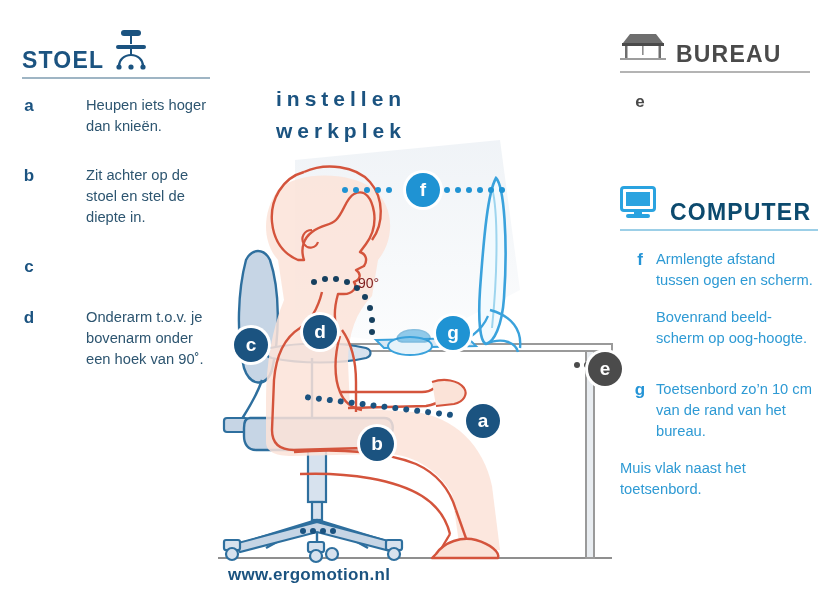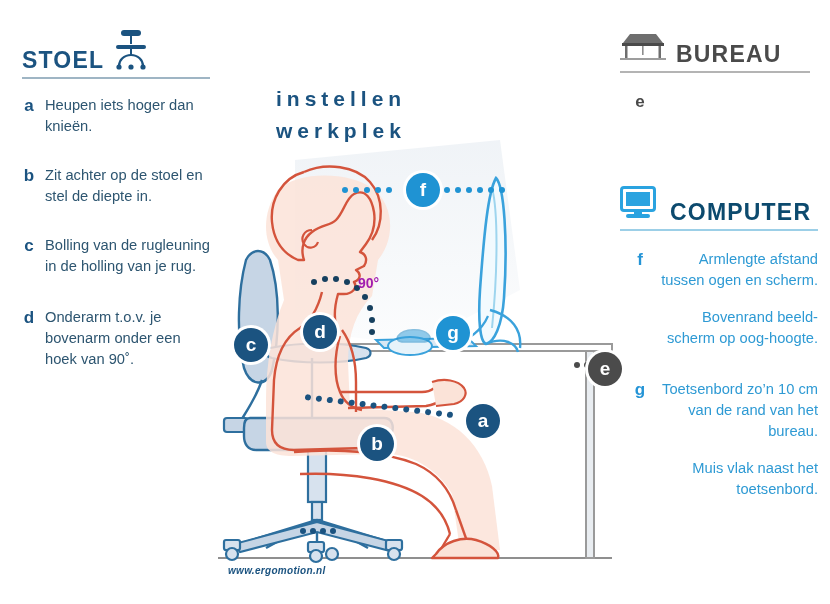--- a/index.html
+++ b/index.html
@@ -22,31 +22,31 @@
 
   .item{display:flex;gap:9px;margin-top:16px;}
   .item .letter{
     font-size:17px;font-weight:bold;line-height:21px;width:14px;flex:none;text-align:center;
   }
   .item .txt{font-size:14.7px;line-height:21px;}
   .sub{font-size:14.7px;line-height:21px;margin-top:16px;}
 
   
   .navy .sec-title,.navy .letter{color:#1b5380;}
-  .navy .txt,.navy .sub{color:#2d5570;}
+  .navy .txt,.navy .sub{color:#2d5570;margin-left:41px;}
   .navy .rule{background:#9fb5c4;}
 
   .gray .sec-title{color:#4a4a4a;}
   .gray .letter{color:#4a4a4a;}
   .gray .txt,.gray .sub{color:#545454;}
   .gray .rule{background:#b4b4b4;}
 
   .cyan .sec-title{color:#0c4a6e;}
   .cyan .letter{color:#2494d6;}
-  .cyan .txt,.cyan .sub{color:#2e9ad4;text-align:right;}
+  .cyan .txt,.cyan .sub{color:#2e9ad4;}
   .cyan .rule{background:#9ccfe7;}
 
   
   #centre-title{
     position:absolute;left:276px;top:83px;width:260px;
     color:#1b5380;font-weight:bold;font-size:21px;letter-spacing:5px;
     line-height:32px;
   }
   #centre-title .l2{display:block;text-align:left;padding-right:12px;}
 
@@ -65,25 +65,25 @@
   .badge.cyanb{background:#1f93d3;}
   .badge.grayb{background:#4b4b4b;}
 
   
   .dots{position:absolute;height:6px;}
   .dots i{
     position:absolute;top:0;width:6px;height:6px;border-radius:50%;display:block;
   }
 
   #site{
-    position:absolute;left:228px;top:565px;font-size:10px;font-weight:bold;
-    color:#1b5380;letter-spacing:.3px;font-style:italic;
+    position:absolute;left:228px;top:565px;font-size:17px;font-weight:bold;
+    color:#1b5380;letter-spacing:.3px;
   }
   #angle{
-    position:absolute;left:358px;top:275px;font-size:14px;font-weight:bold;color:#a21caf;
+    position:absolute;left:358px;top:275px;font-size:14px;font-weight:normal;color:#7f1d1d;
   }
 </style>
 </head>
 <body>
 
 <div id="root">
 
   <div class="col navy" style="left:22px;top:28px;width:188px;">
     <div class="sec-head">
       <div class="sec-title">STOEL</div>
@@ -108,21 +108,20 @@
       <div class="txt">Heupen iets hoger dan knieën.</div>
     </div>
 
     <div class="item" style="margin-top:28px;">
       <div class="letter">b</div>
       <div class="txt">Zit achter op de stoel en stel de diepte in.</div>
     </div>
 
     <div class="item" style="margin-top:28px;">
       <div class="letter">c</div>
-      <div class="txt">Bolling van de rugleuning in de holling van je rug.</div>
     </div>
 
     <div class="item" style="margin-top:30px;">
       <div class="letter">d</div>
       <div class="txt">Onderarm t.o.v. je bovenarm onder een hoek van 90˚.</div>
     </div>
   </div>
 
   <div class="col gray" style="left:620px;top:28px;width:190px;">
     <div class="sec-head">

